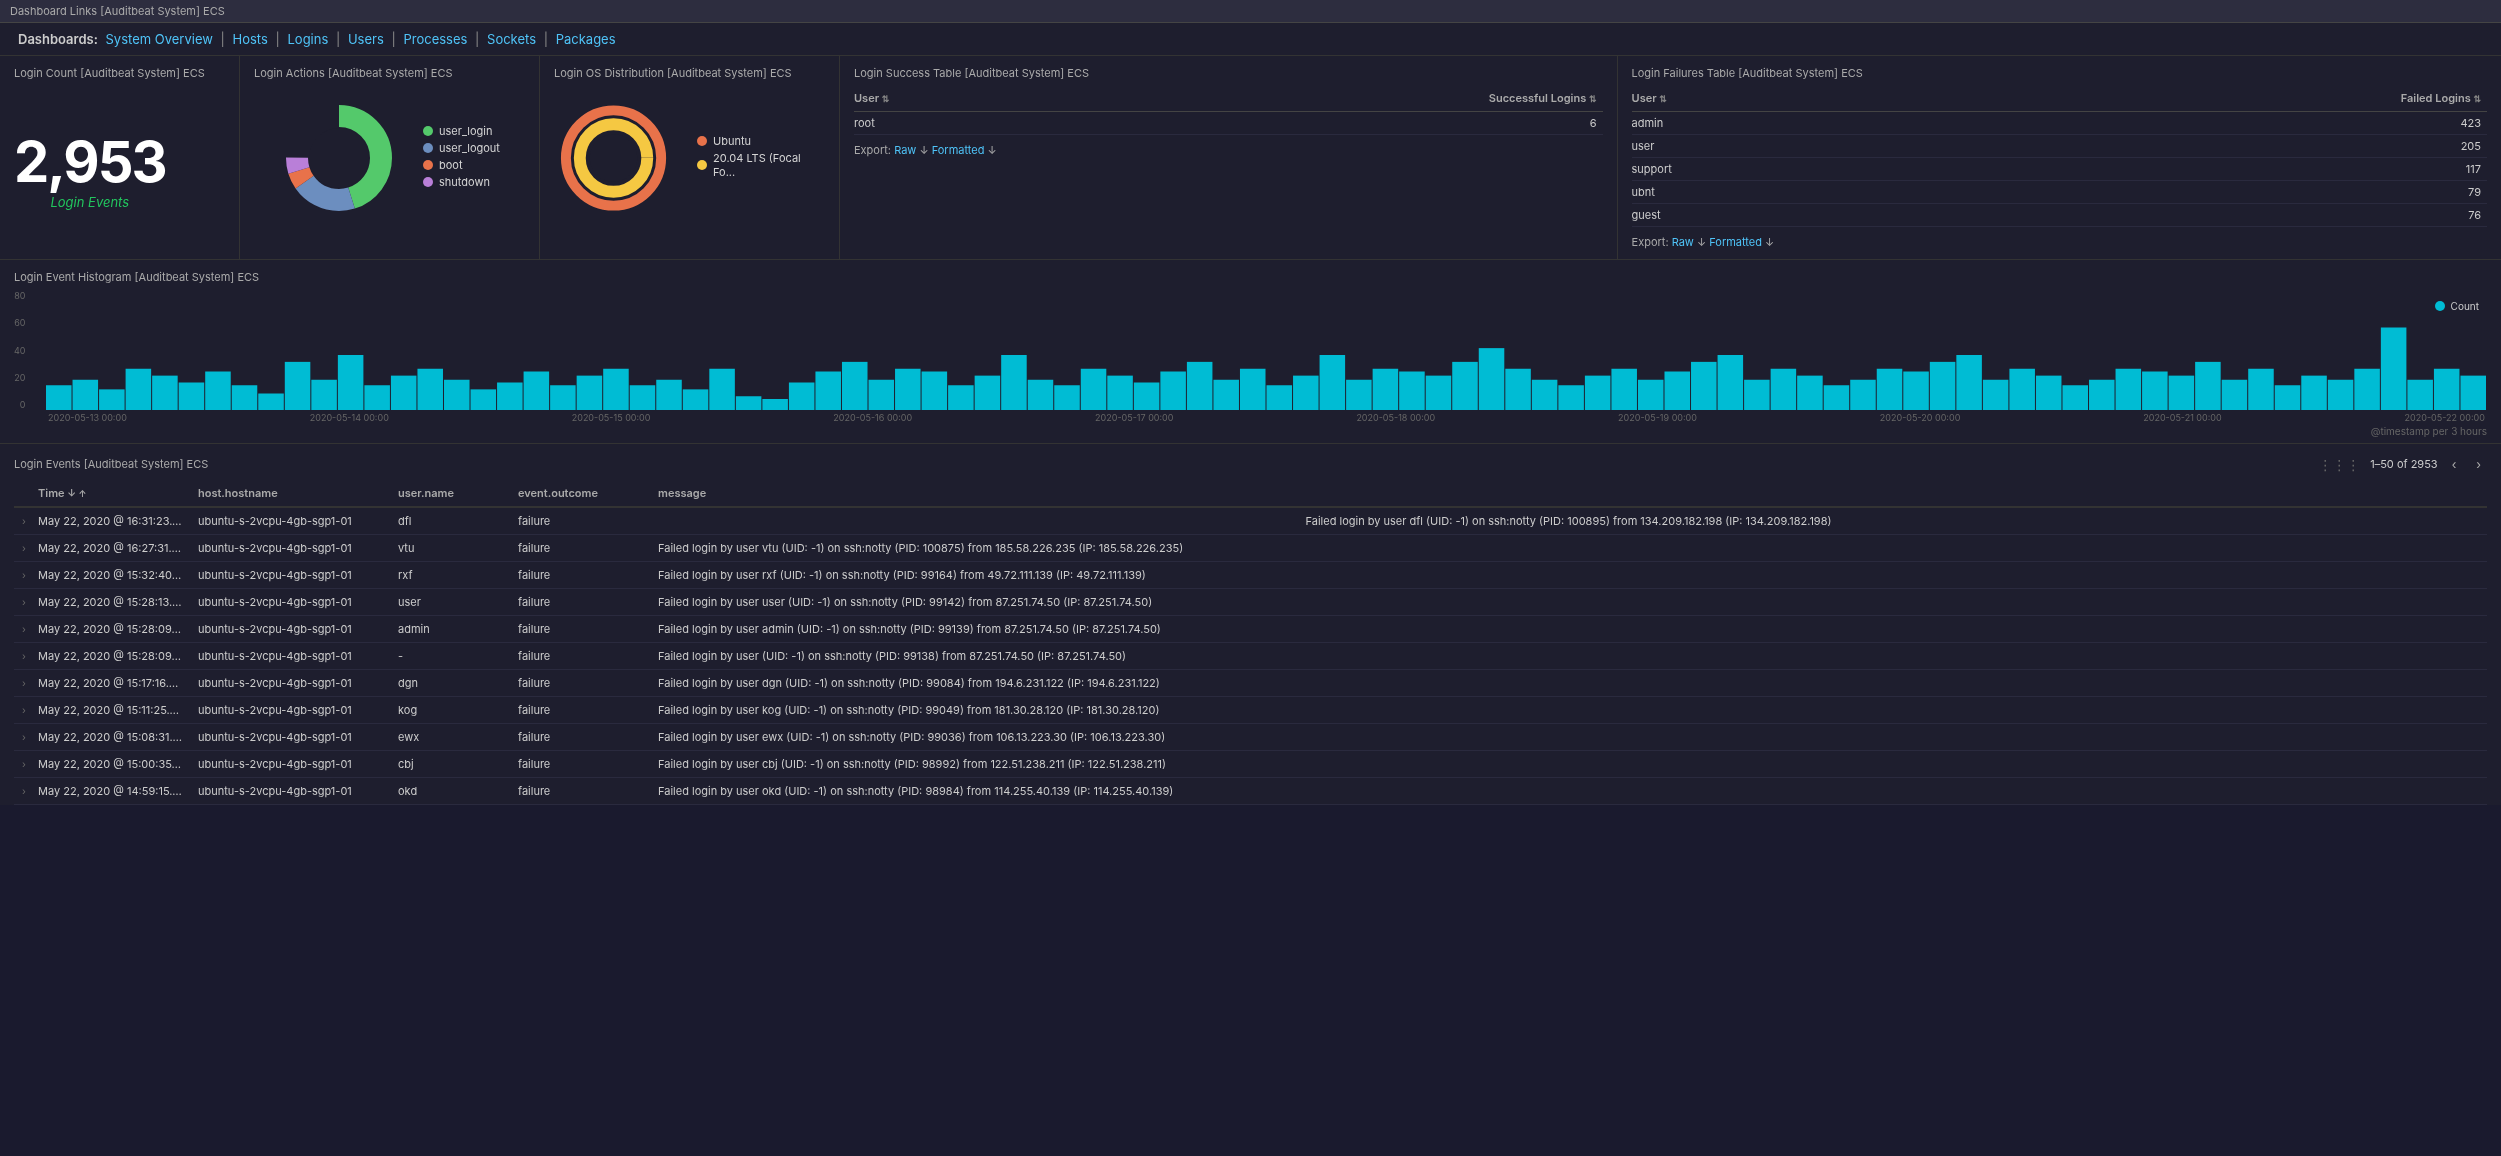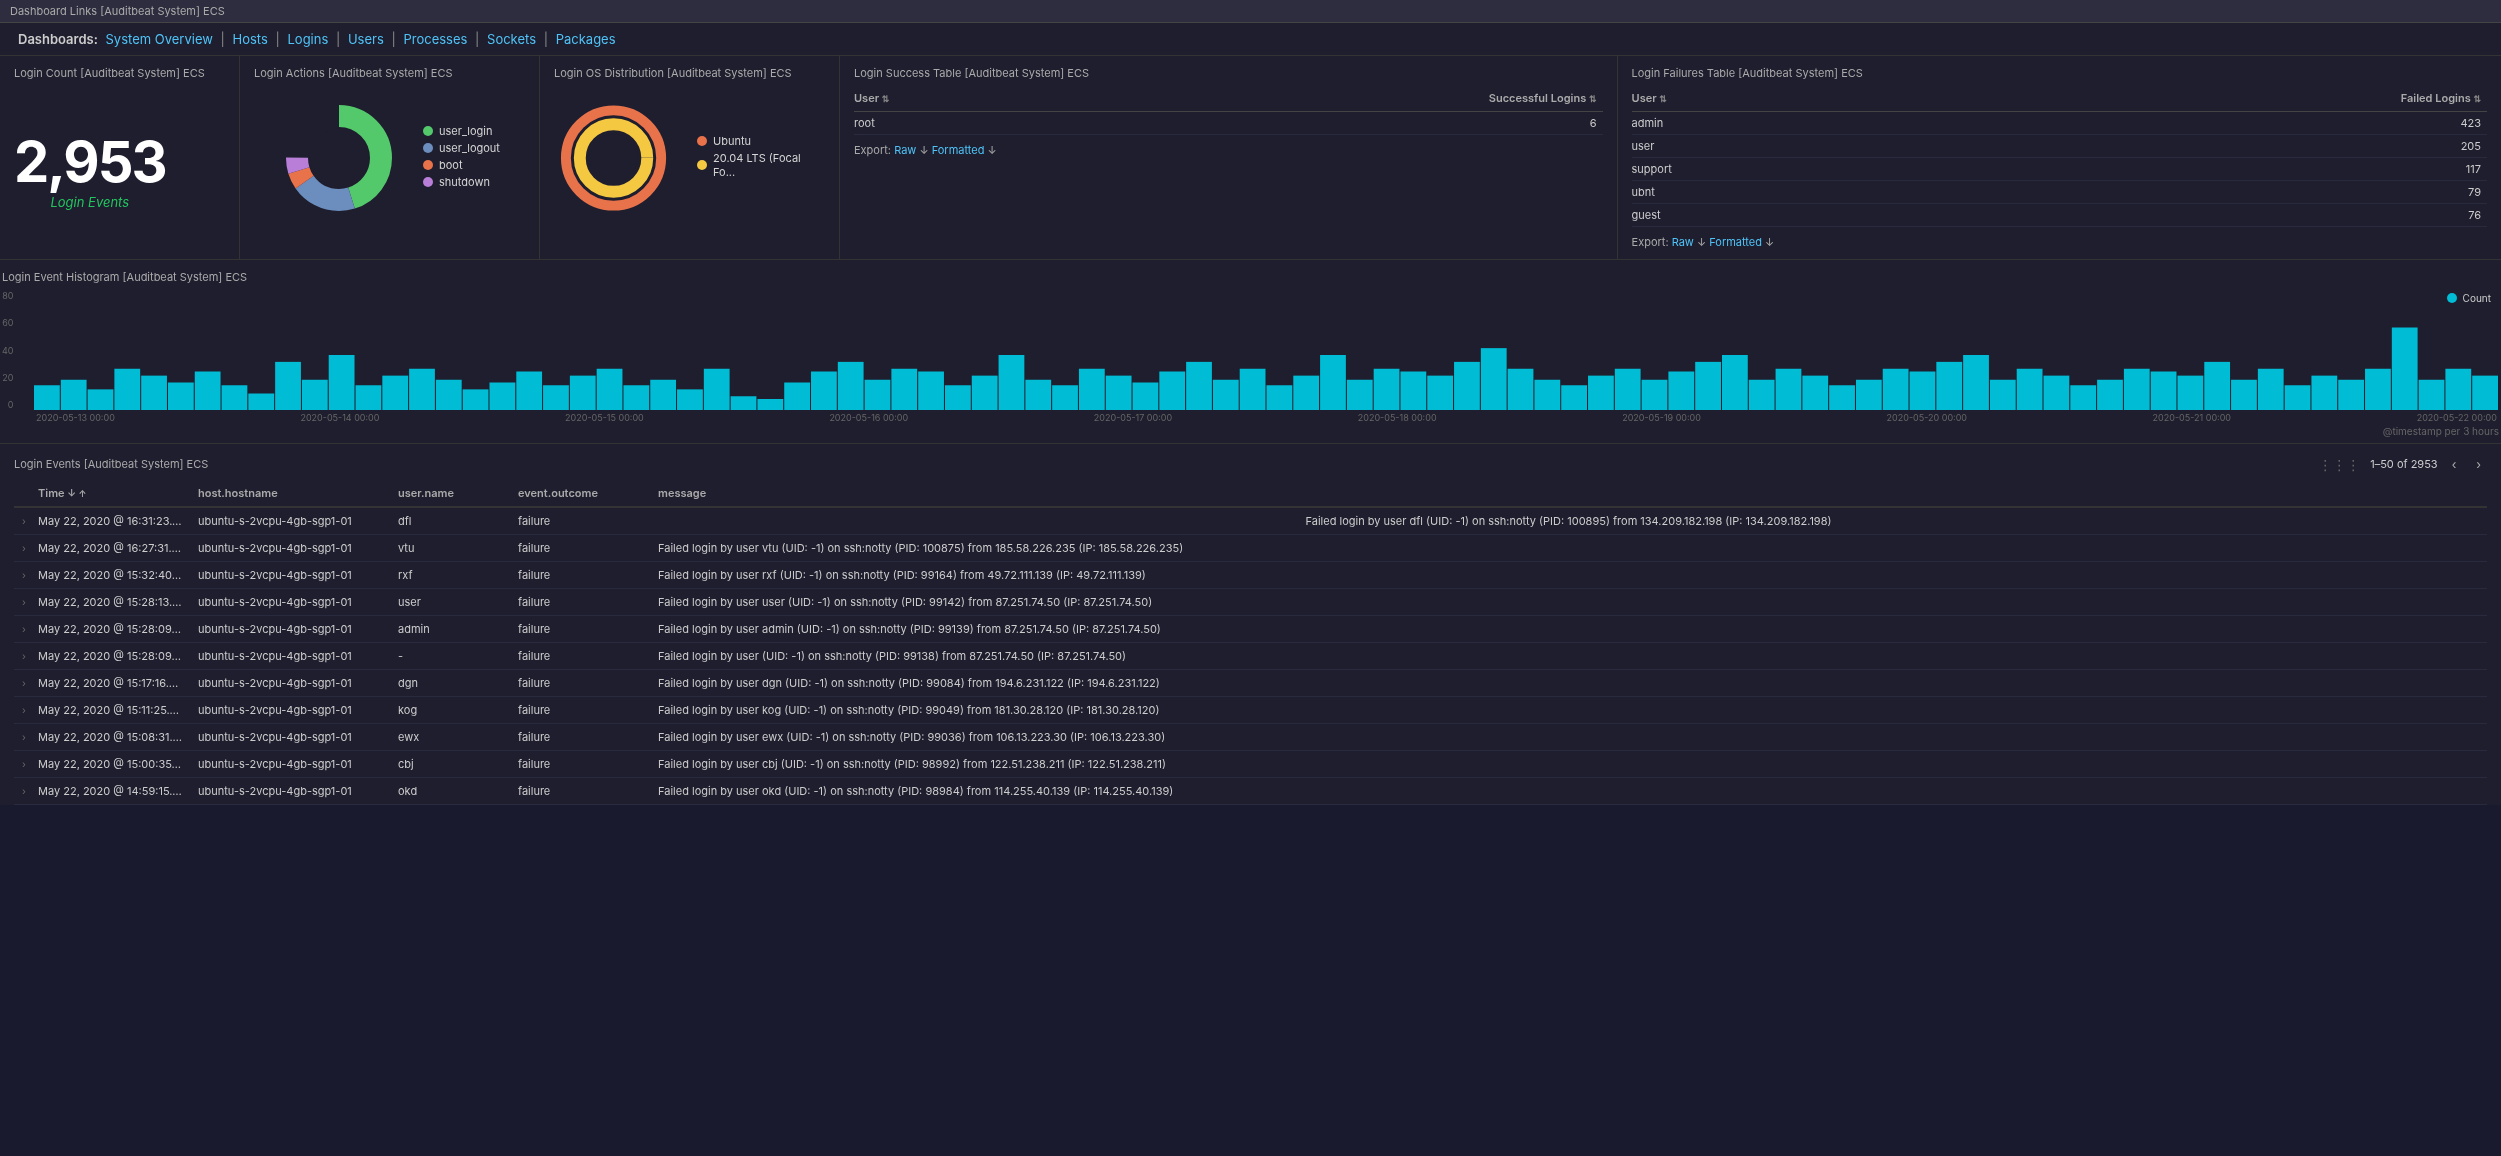--- a/index.html
+++ b/index.html
@@ -129,39 +129,39 @@
       color: #4fc3f7;
       cursor: pointer;
       text-decoration: none;
     }
     .sort-icon { font-size: 9px; color: #888; }
 
     
     .histogram-panel {
       background: #1e1e2e;
       border-bottom: 1px solid #333;
-      padding: 10px 2px 6px;
+      padding: 10px 14px 6px;
     }
     .histogram-title {
       font-size: 11px;
       color: #aaa;
       margin-bottom: 6px;
     }
     .histogram-svg { width: 100%; height: 120px; display: block; }
     .histogram-x-labels {
       display: flex;
       justify-content: space-between;
       font-size: 9px;
       color: #666;
       margin-top: 2px;
       padding: 0 2px;
     }
     .histogram-legend {
       position: absolute;
-      top: 2px;
+      top: 10px;
       right: 8px;
       display: flex;
       align-items: center;
       gap: 6px;
       font-size: 10px;
       color: #ccc;
     }
     .histogram-legend-dot {
       width: 10px;
       height: 10px;

